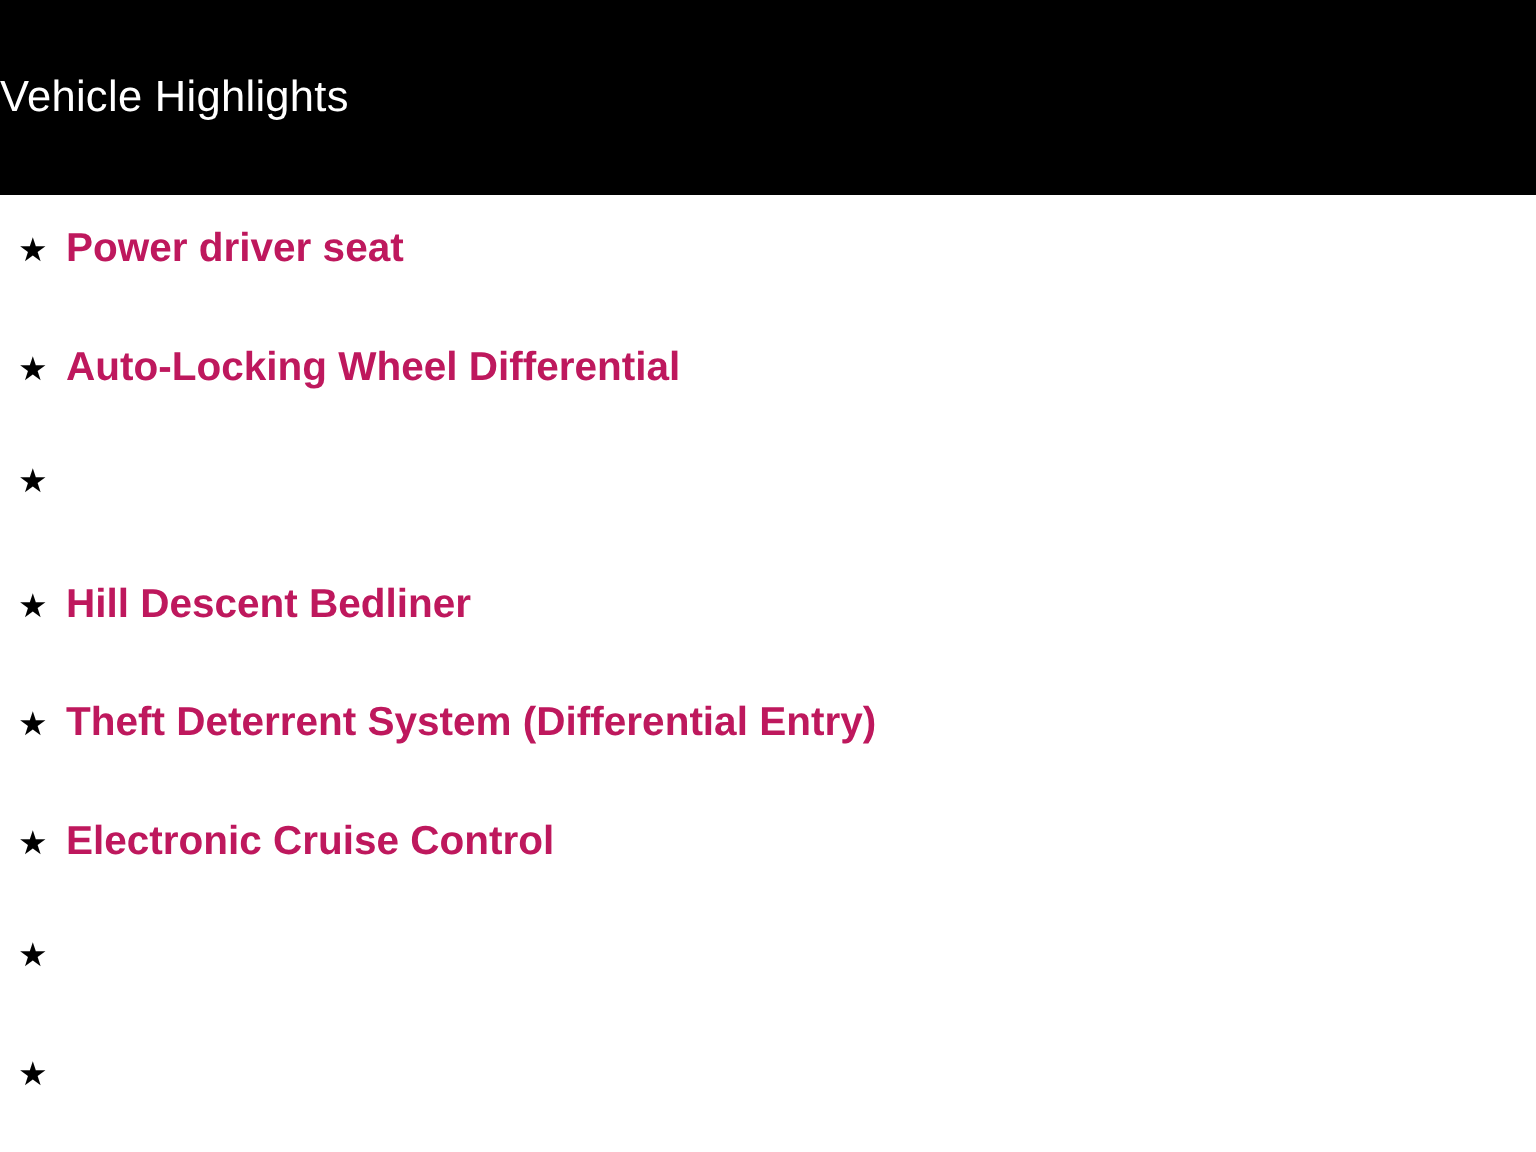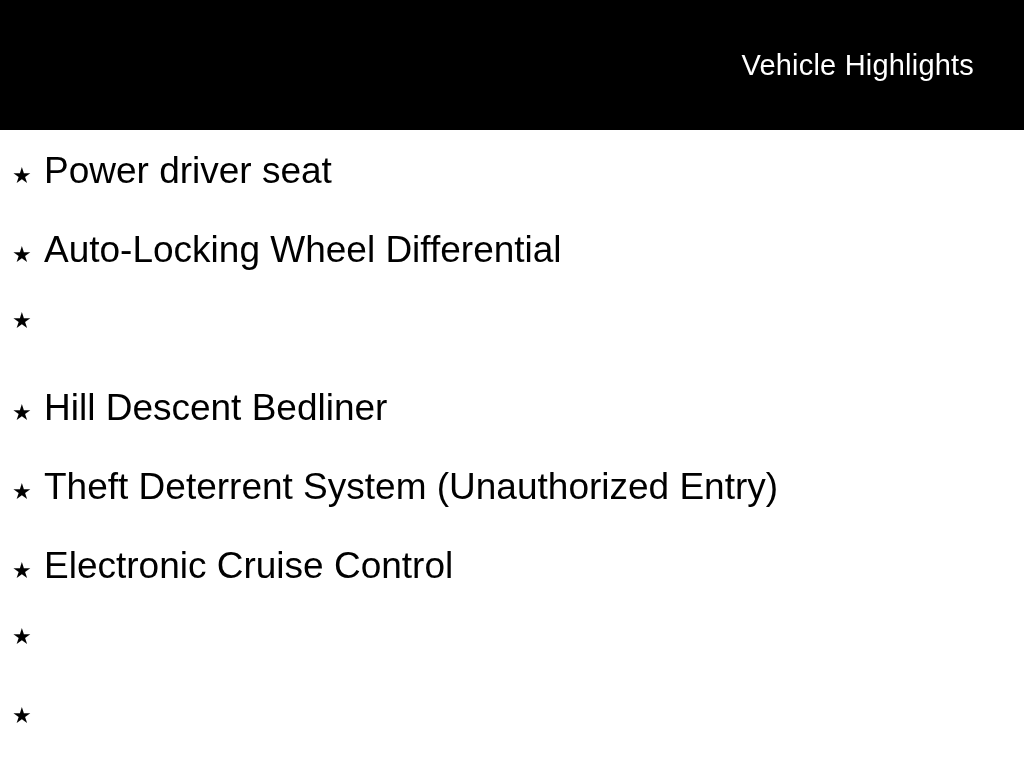--- a/index.html
+++ b/index.html
@@ -18,21 +18,21 @@
     width: 1024px;
     height: 768px;
     background: #ffffff;
   }
   .header-bar {
     width: 100%;
     height: 130px;
     background: #000000;
     display: flex;
     align-items: center;
-    justify-content: flex-end;
+    justify-content: flex-start;
     box-sizing: border-box;
     padding-right: 50px;
   }
   .header-title {
     color: #ffffff;
     font-size: 29px;
     font-weight: 400;
     letter-spacing: 0.2px;
     line-height: 1;
   }
@@ -51,24 +51,25 @@
   }
   .star-icon {
     font-size: 22px;
     line-height: 1;
     color: #000000;
     width: 32px;
     flex: 0 0 32px;
     display: block;
   }
   .feature-label {
-    font-size: 37px;
-    color: #000000;
+    font-size: 27px;
+    color: #be185d;
     line-height: 1;
     white-space: nowrap;
+    font-weight: bold;
   }
 </style>
 </head>
 <body>
 
 <div class="page">
 
   <div class="header-bar">
     <div class="header-title">Vehicle Highlights</div>
   </div>
@@ -89,21 +90,21 @@
       <span class="star-icon">★</span>
     </li>
 
     <li class="feature-item">
       <span class="star-icon">★</span>
       <span class="feature-label">Hill Descent Bedliner</span>
     </li>
 
     <li class="feature-item">
       <span class="star-icon">★</span>
-      <span class="feature-label">Theft Deterrent System (Unauthorized Entry)</span>
+      <span class="feature-label">Theft Deterrent System (Differential Entry)</span>
     </li>
 
     <li class="feature-item">
       <span class="star-icon">★</span>
       <span class="feature-label">Electronic Cruise Control</span>
     </li>
 
     <li class="feature-item">
       <span class="star-icon">★</span>
     </li>

